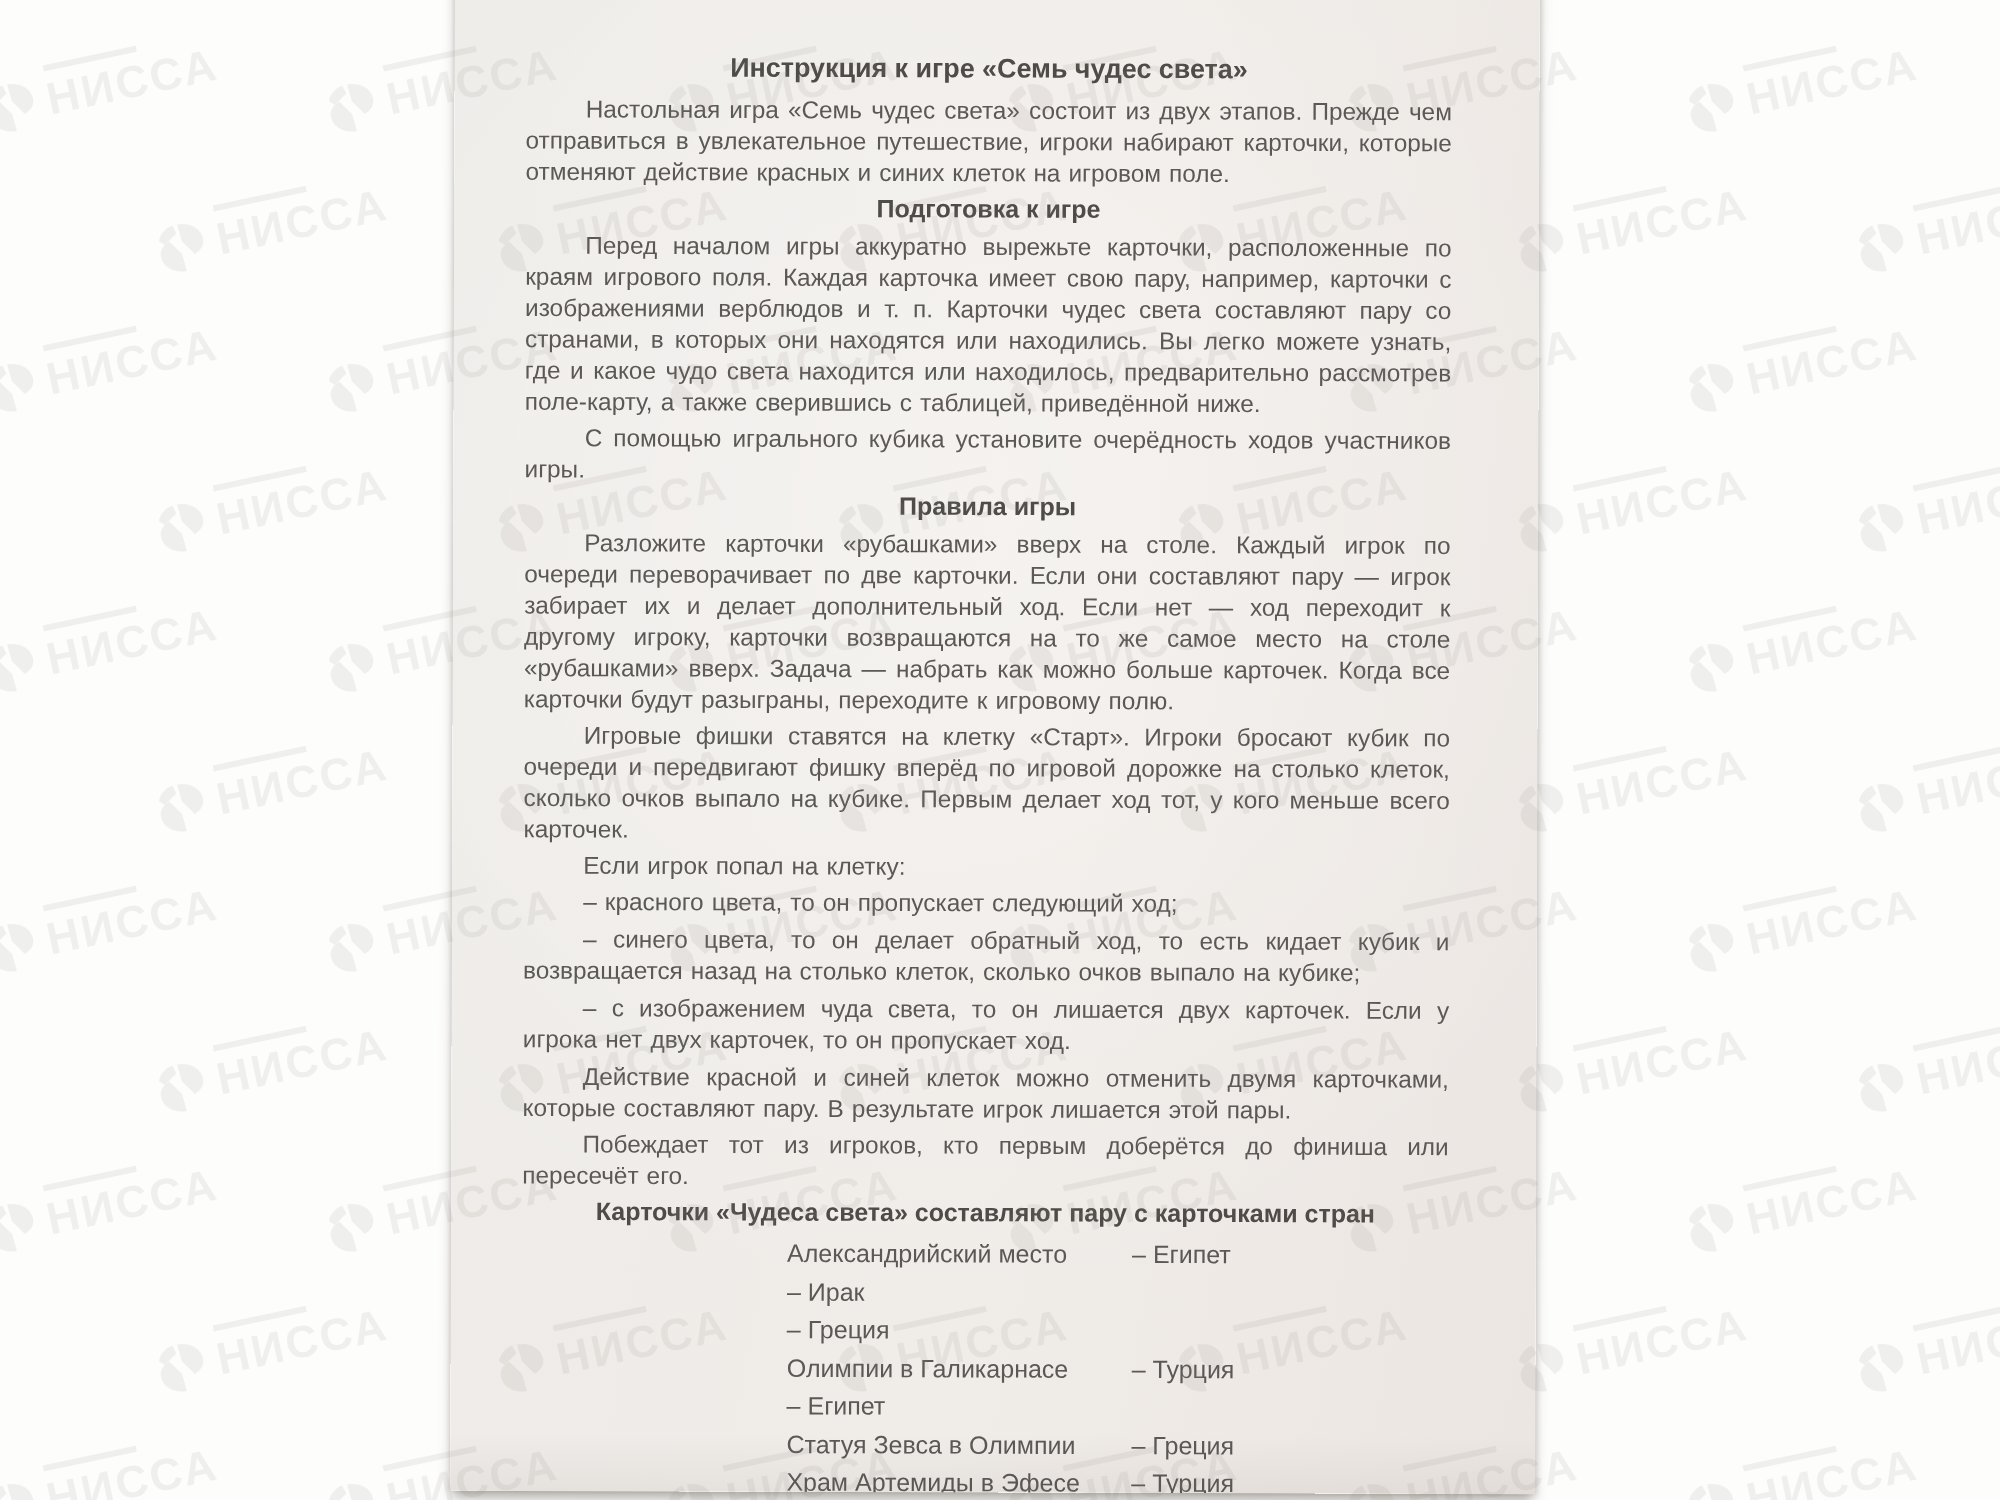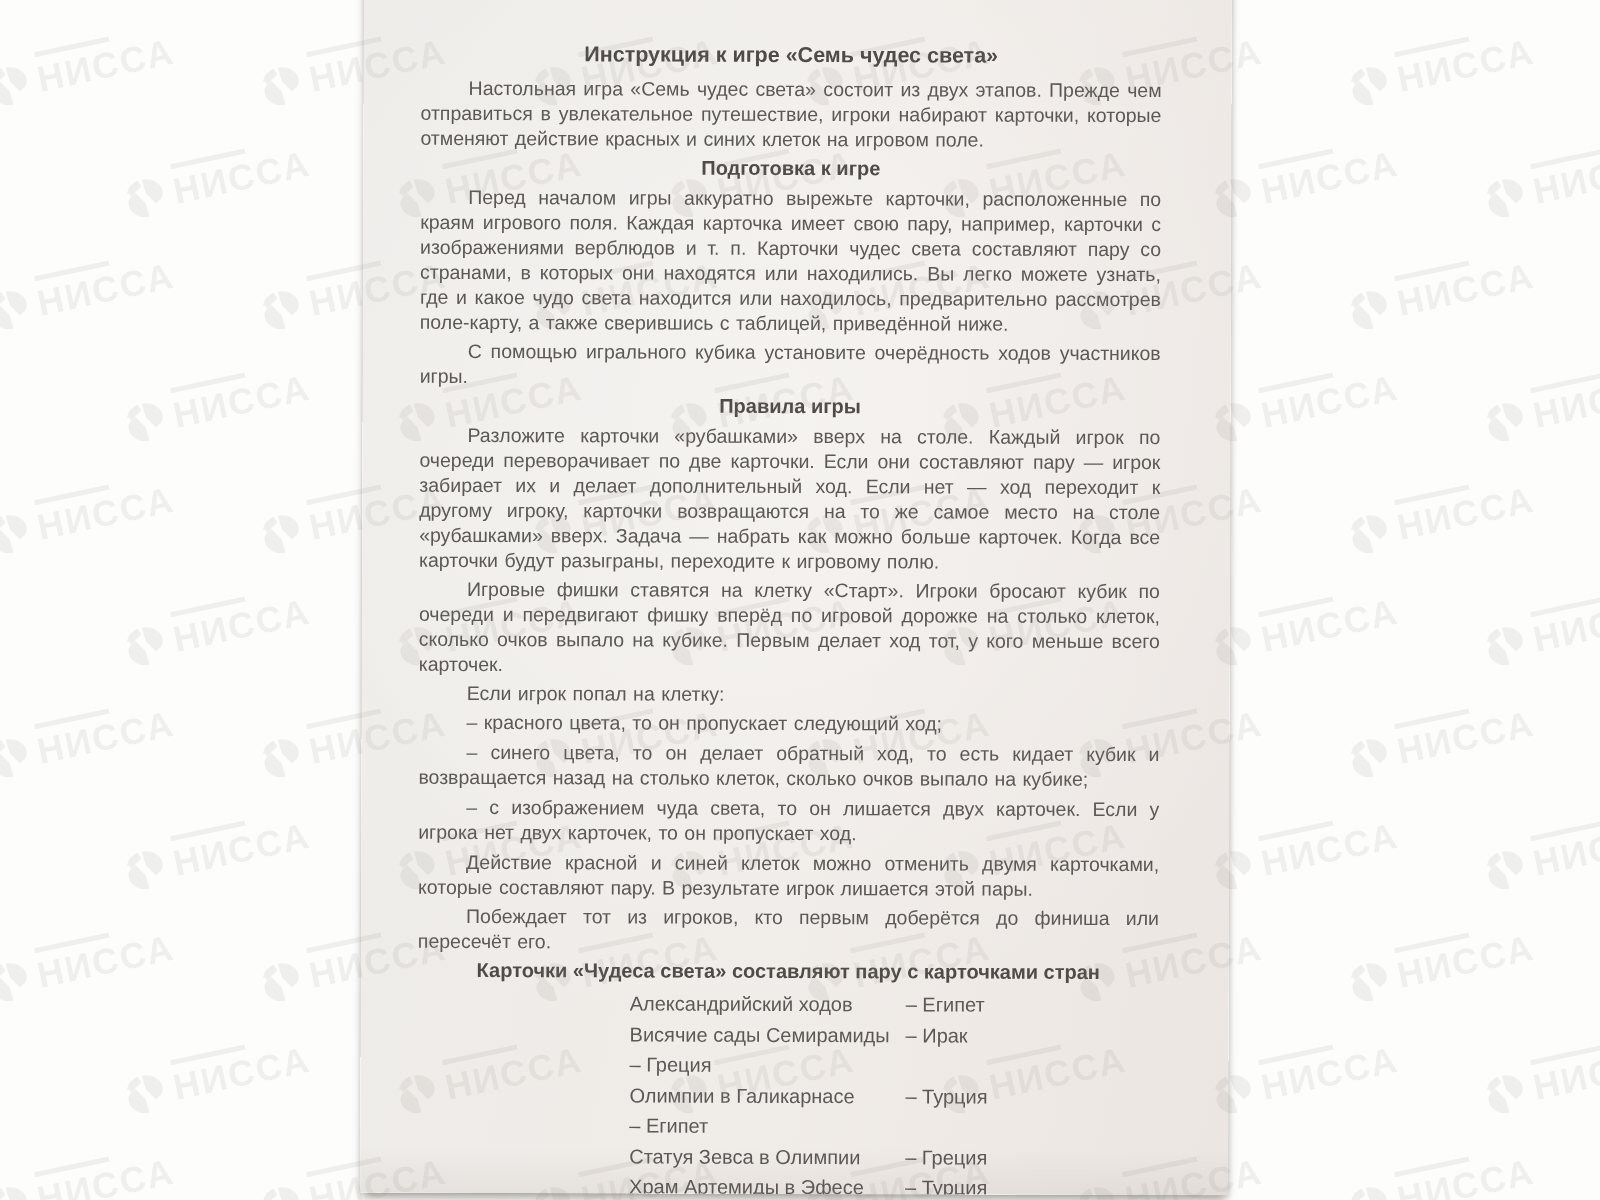--- a/index.html
+++ b/index.html
@@ -131,25 +131,24 @@
     <p class="para bullet">– синего цвета, то он делает обратный ход, то есть кидает кубик и возвращается назад на столько клеток, сколько очков выпало на кубике;</p>
     <p class="para bullet">– с изображением чуда света, то он лишается двух карточек. Если у игрока нет двух карточек, то он пропускает ход.</p>
 
     <p class="para">Действие красной и синей клеток можно отменить двумя карточками, которые составляют пару. В результате игрок лишается этой пары.</p>
     <p class="para">Побеждает тот из игроков, кто первым доберётся до финиша или пересечёт его.</p>
 
     <h2 class="section-heading">Карточки «Чудеса света» составляют пару с карточками стран</h2>
 
     <div class="pairs-block">
       <div class="pair-row">
-        <span class="pair-wonder">Александрийский ходов</span>
+        <span class="pair-wonder">Александрийский место</span>
         <span class="pair-country">– Египет</span>
       </div>
       <div class="pair-row">
-        <span class="pair-wonder">Висячие сады Семирамиды</span>
         <span class="pair-country">– Ирак</span>
       </div>
       <div class="pair-row">
         <span class="pair-country">– Греция</span>
       </div>
       <div class="pair-row">
         <span class="pair-wonder">Олимпии в Галикарнасе</span>
         <span class="pair-country">– Турция</span>
       </div>
       <div class="pair-row">

